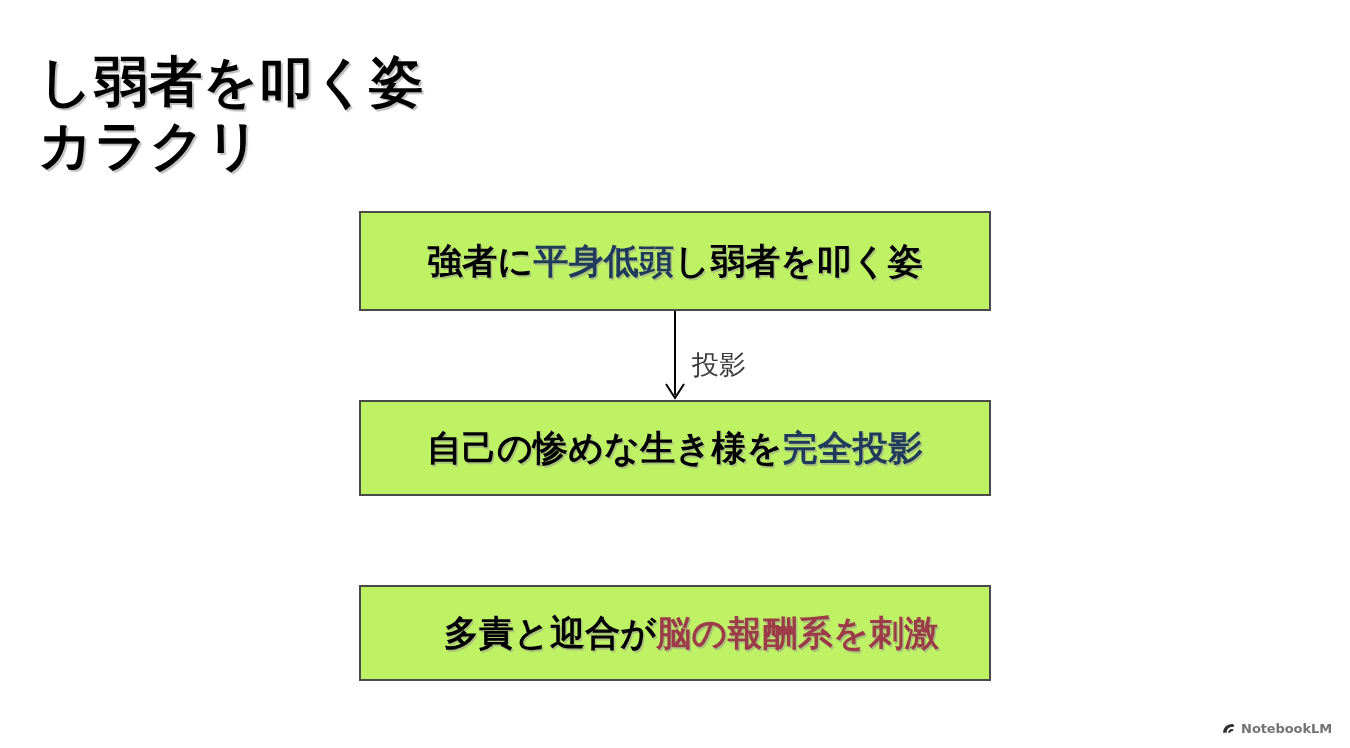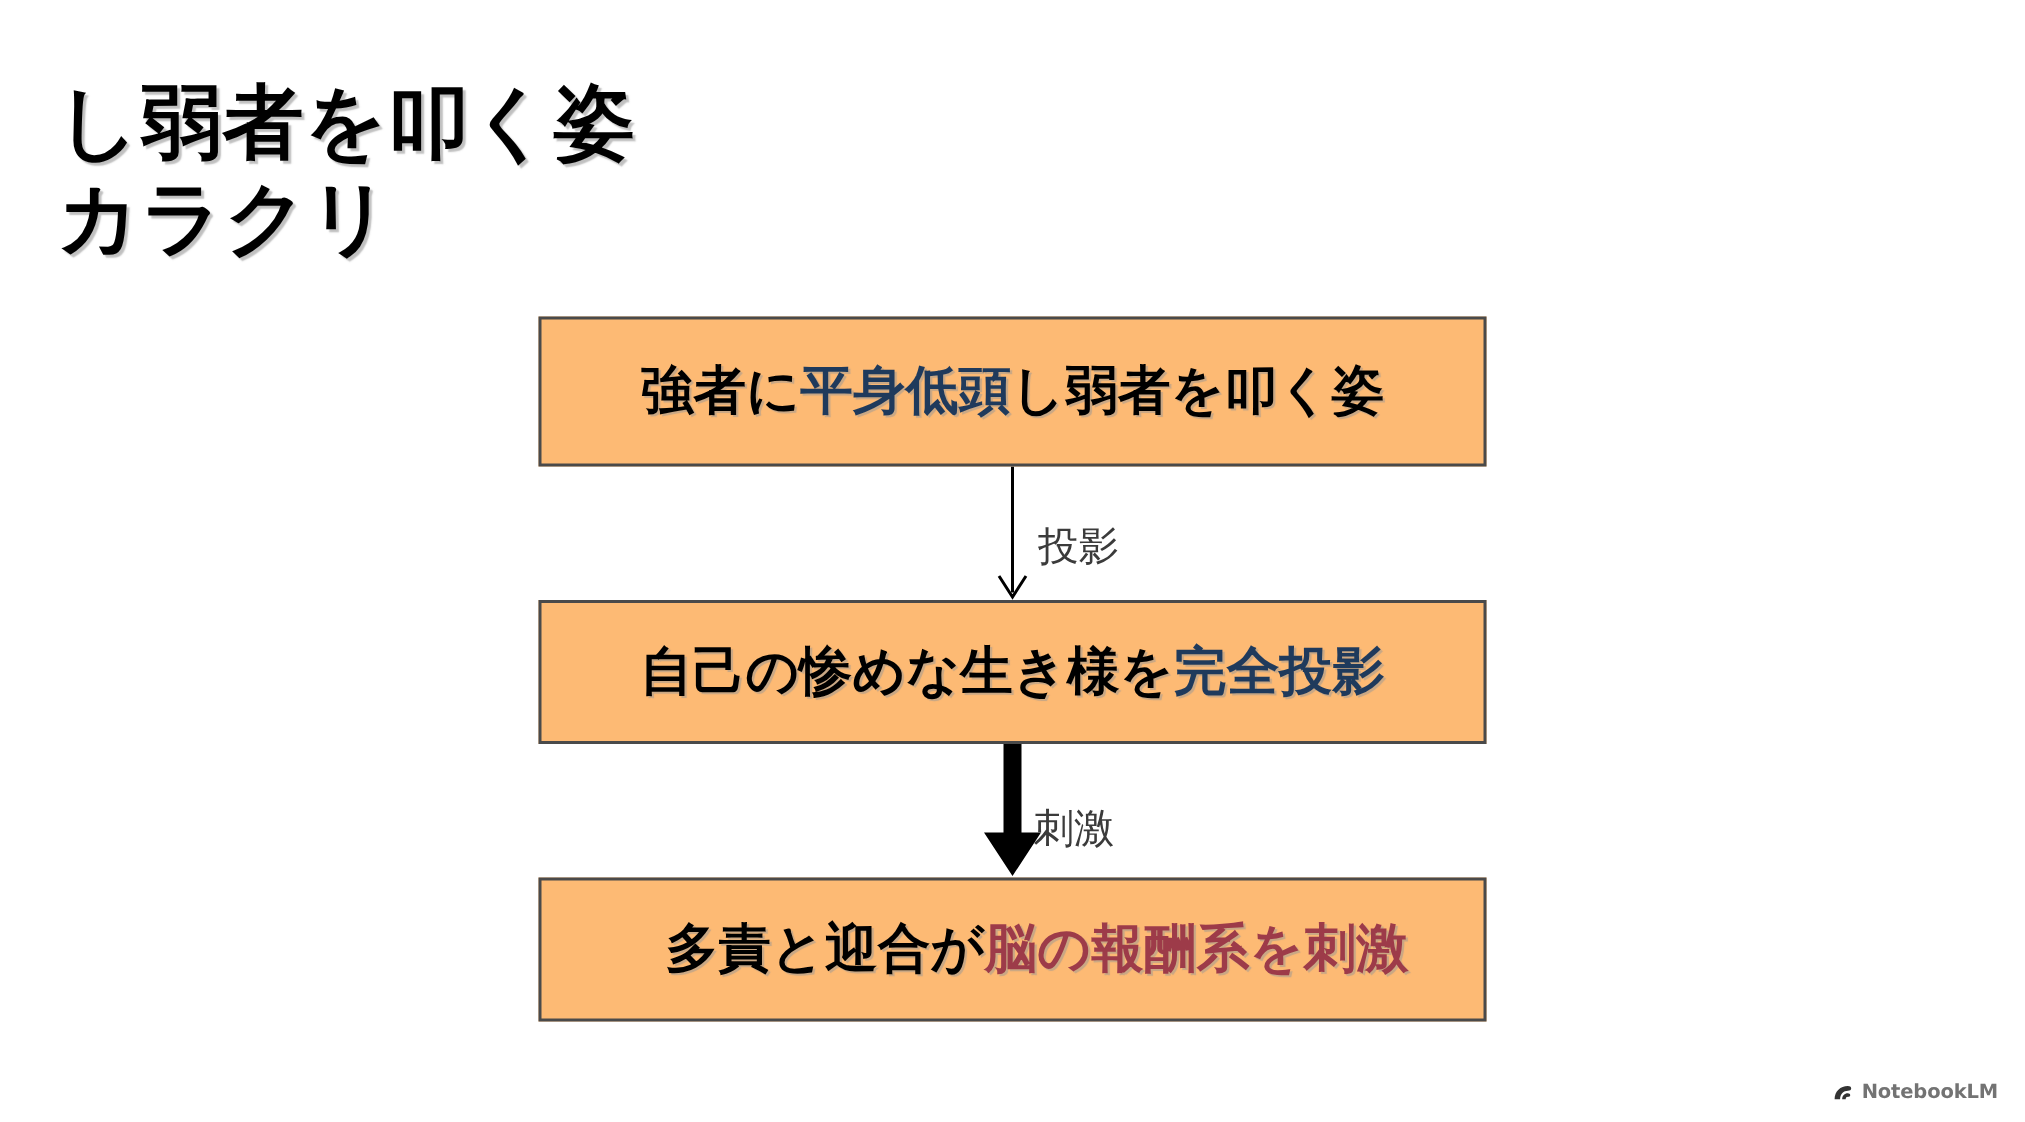--- a/index.html
+++ b/index.html
@@ -38,21 +38,21 @@
     width: 632px;
     height: 470px;
   }
 
   .flow-box {
     position: absolute;
     left: 0;
     width: 632px;
     box-sizing: border-box;
     border: 2px solid #4a4a4a;
-    background: #fdba74;
+    background: #bef264;
     display: flex;
     align-items: center;
     justify-content: center;
     text-align: left;
   }
   .flow-box .box-text {
     font-size: 35px;
     font-weight: bold;
     line-height: 1.2;
     letter-spacing: 0.005em;
@@ -138,26 +138,20 @@
     </svg>
     <span class="conn-label" id="conn-label-1">投影</span>
   </div>
 
   <div class="flow-box" id="box-2">
     <div class="box-text">
       <span>自己の惨めな生き様を</span><span class="hl-blue">完全投影</span>
     </div>
   </div>
 
-  <div class="connector" id="connector-2">
-    <svg class="conn-svg" width="40" height="89" viewBox="0 0 40 89">
-      <path d="M14,0 H26 V59 H39 L20,88 L1,59 H14 Z" fill="#000000"></path>
-    </svg>
-    <span class="conn-label" id="conn-label-2">刺激</span>
-  </div>
 
   <div class="flow-box" id="box-3">
     <div class="box-text">
       <span>多責と迎合が</span><span class="hl-red">脳の報酬系を刺激</span>
     </div>
   </div>
 
 </div>
 
 <div class="watermark">

